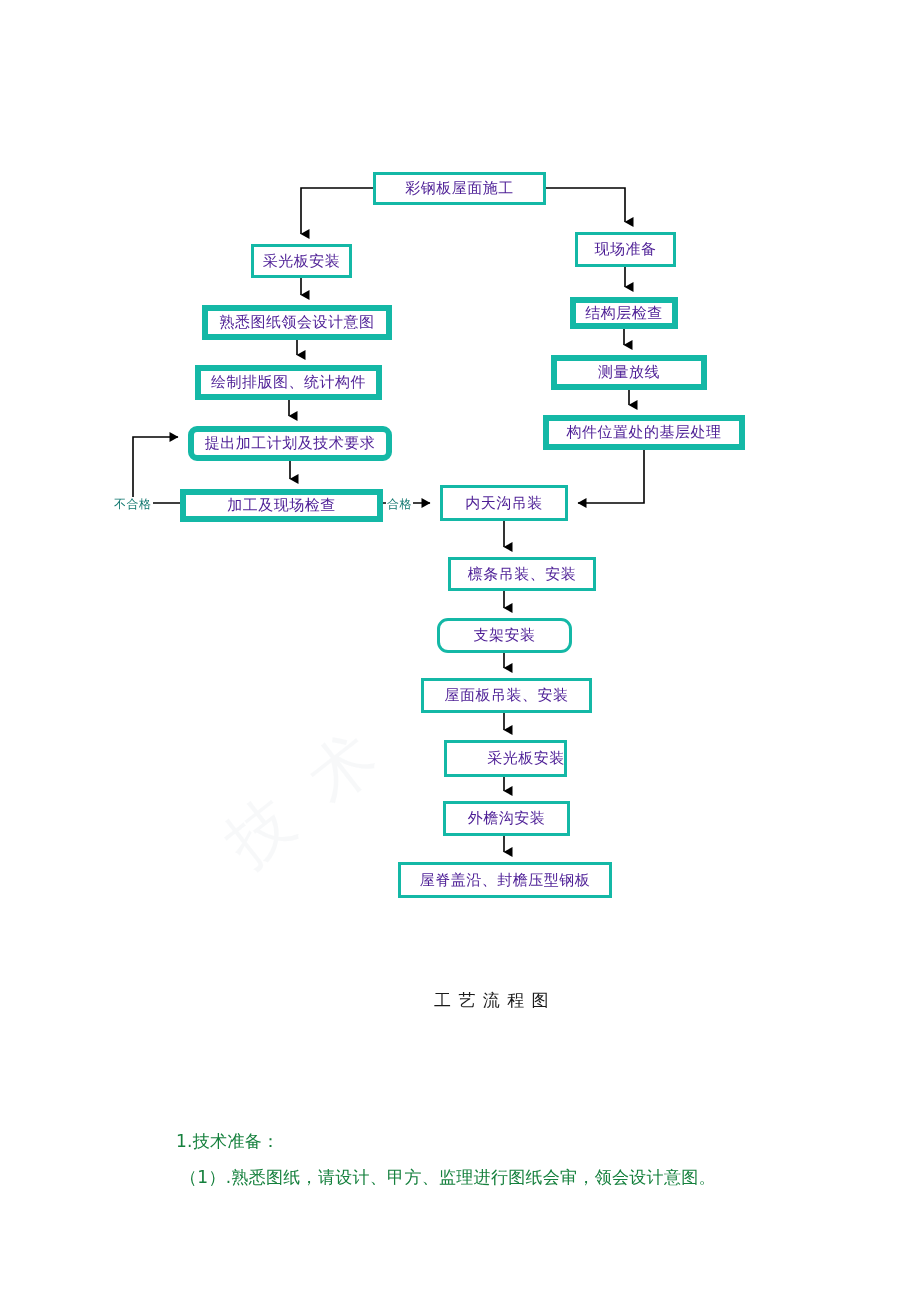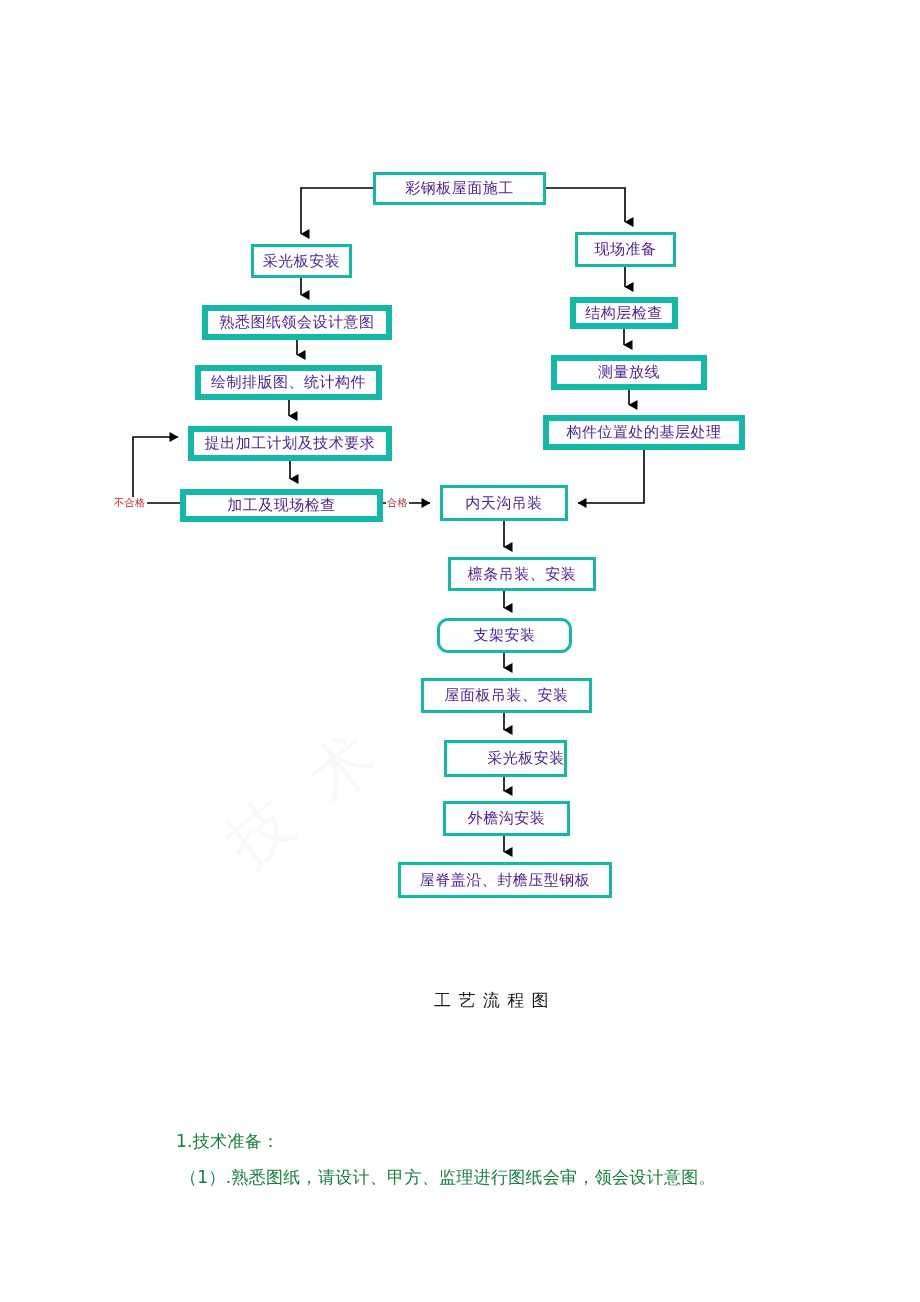--- a/index.html
+++ b/index.html
@@ -40,25 +40,25 @@
     letter-spacing: 0.5px;
     white-space: nowrap;
     color: #4c1d95;
     z-index: 3;
   }
   .box.thick {
     border-width: 3px;
   }
   .edge-label {
     position: absolute;
-    font-size: 10px;
+    font-size: 12px;
     line-height: 1;
     letter-spacing: 0.5px;
     white-space: nowrap;
-    color: #b91c1c;
+    color: #0f766e;
     background: #ffffff;
     padding: 1px 1px;
     z-index: 4;
   }
   .caption {
     position: absolute;
     font-size: 17px;
     letter-spacing: 1px;
     white-space: nowrap;
     color: #1a1a1a;
@@ -146,21 +146,21 @@
   </svg>
 
   <div id="nodes-layer">
       <div class="box thick" style="left: 373px; top: 172px; width: 173px; height: 33px;">彩钢板屋面施工</div>
       <div class="box thick" style="left: 251px; top: 244px; width: 101px; height: 34px;">采光板安装</div>
       <div class="box thick" style="left: 575px; top: 232px; width: 101px; height: 35px;">现场准备</div>
       <div class="box" style="left: 202px; top: 305px; width: 190px; height: 35px;">熟悉图纸领会设计意图</div>
       <div class="box" style="left: 570px; top: 297px; width: 108px; height: 32px;">结构层检查</div>
       <div class="box" style="left: 195px; top: 365px; width: 187px; height: 35px;">绘制排版图、统计构件</div>
       <div class="box" style="left: 551px; top: 355px; width: 156px; height: 35px;">测量放线</div>
-      <div class="box" style="left: 188px; top: 426px; width: 204px; height: 35px;">提出加工计划及技术要求</div>
+      <div class="box" style="left: 188px; top: 426px; width: 204px; height: 35px; border-radius: 9px;">提出加工计划及技术要求</div>
       <div class="box" style="left: 543px; top: 415px; width: 202px; height: 35px;">构件位置处的基层处理</div>
       <div class="box" style="left: 180px; top: 489px; width: 203px; height: 33px;">加工及现场检查</div>
       <div class="box thick" style="left: 440px; top: 485px; width: 128px; height: 36px;">内天沟吊装</div>
       <div class="box thick" style="left: 430px; top: 557px; width: 148px; height: 34px; margin-left: 18px;">檩条吊装、安装</div>
       <div class="box thick" style="left: 437px; top: 618px; width: 135px; height: 35px; border-radius: 11px;">支架安装</div>
       <div class="box thick" style="left: 421px; top: 678px; width: 171px; height: 35px;">屋面板吊装、安装</div>
       <div class="box thick" style="left: 444px; top: 740px; width: 123px; height: 37px; padding-left: 41px;">采光板安装</div>
       <div class="box thick" style="left: 443px; top: 801px; width: 127px; height: 35px;">外檐沟安装</div>
       <div class="box thick" style="left: 398px; top: 862px; width: 214px; height: 36px;">屋脊盖沿、封檐压型钢板</div>
     </div>

